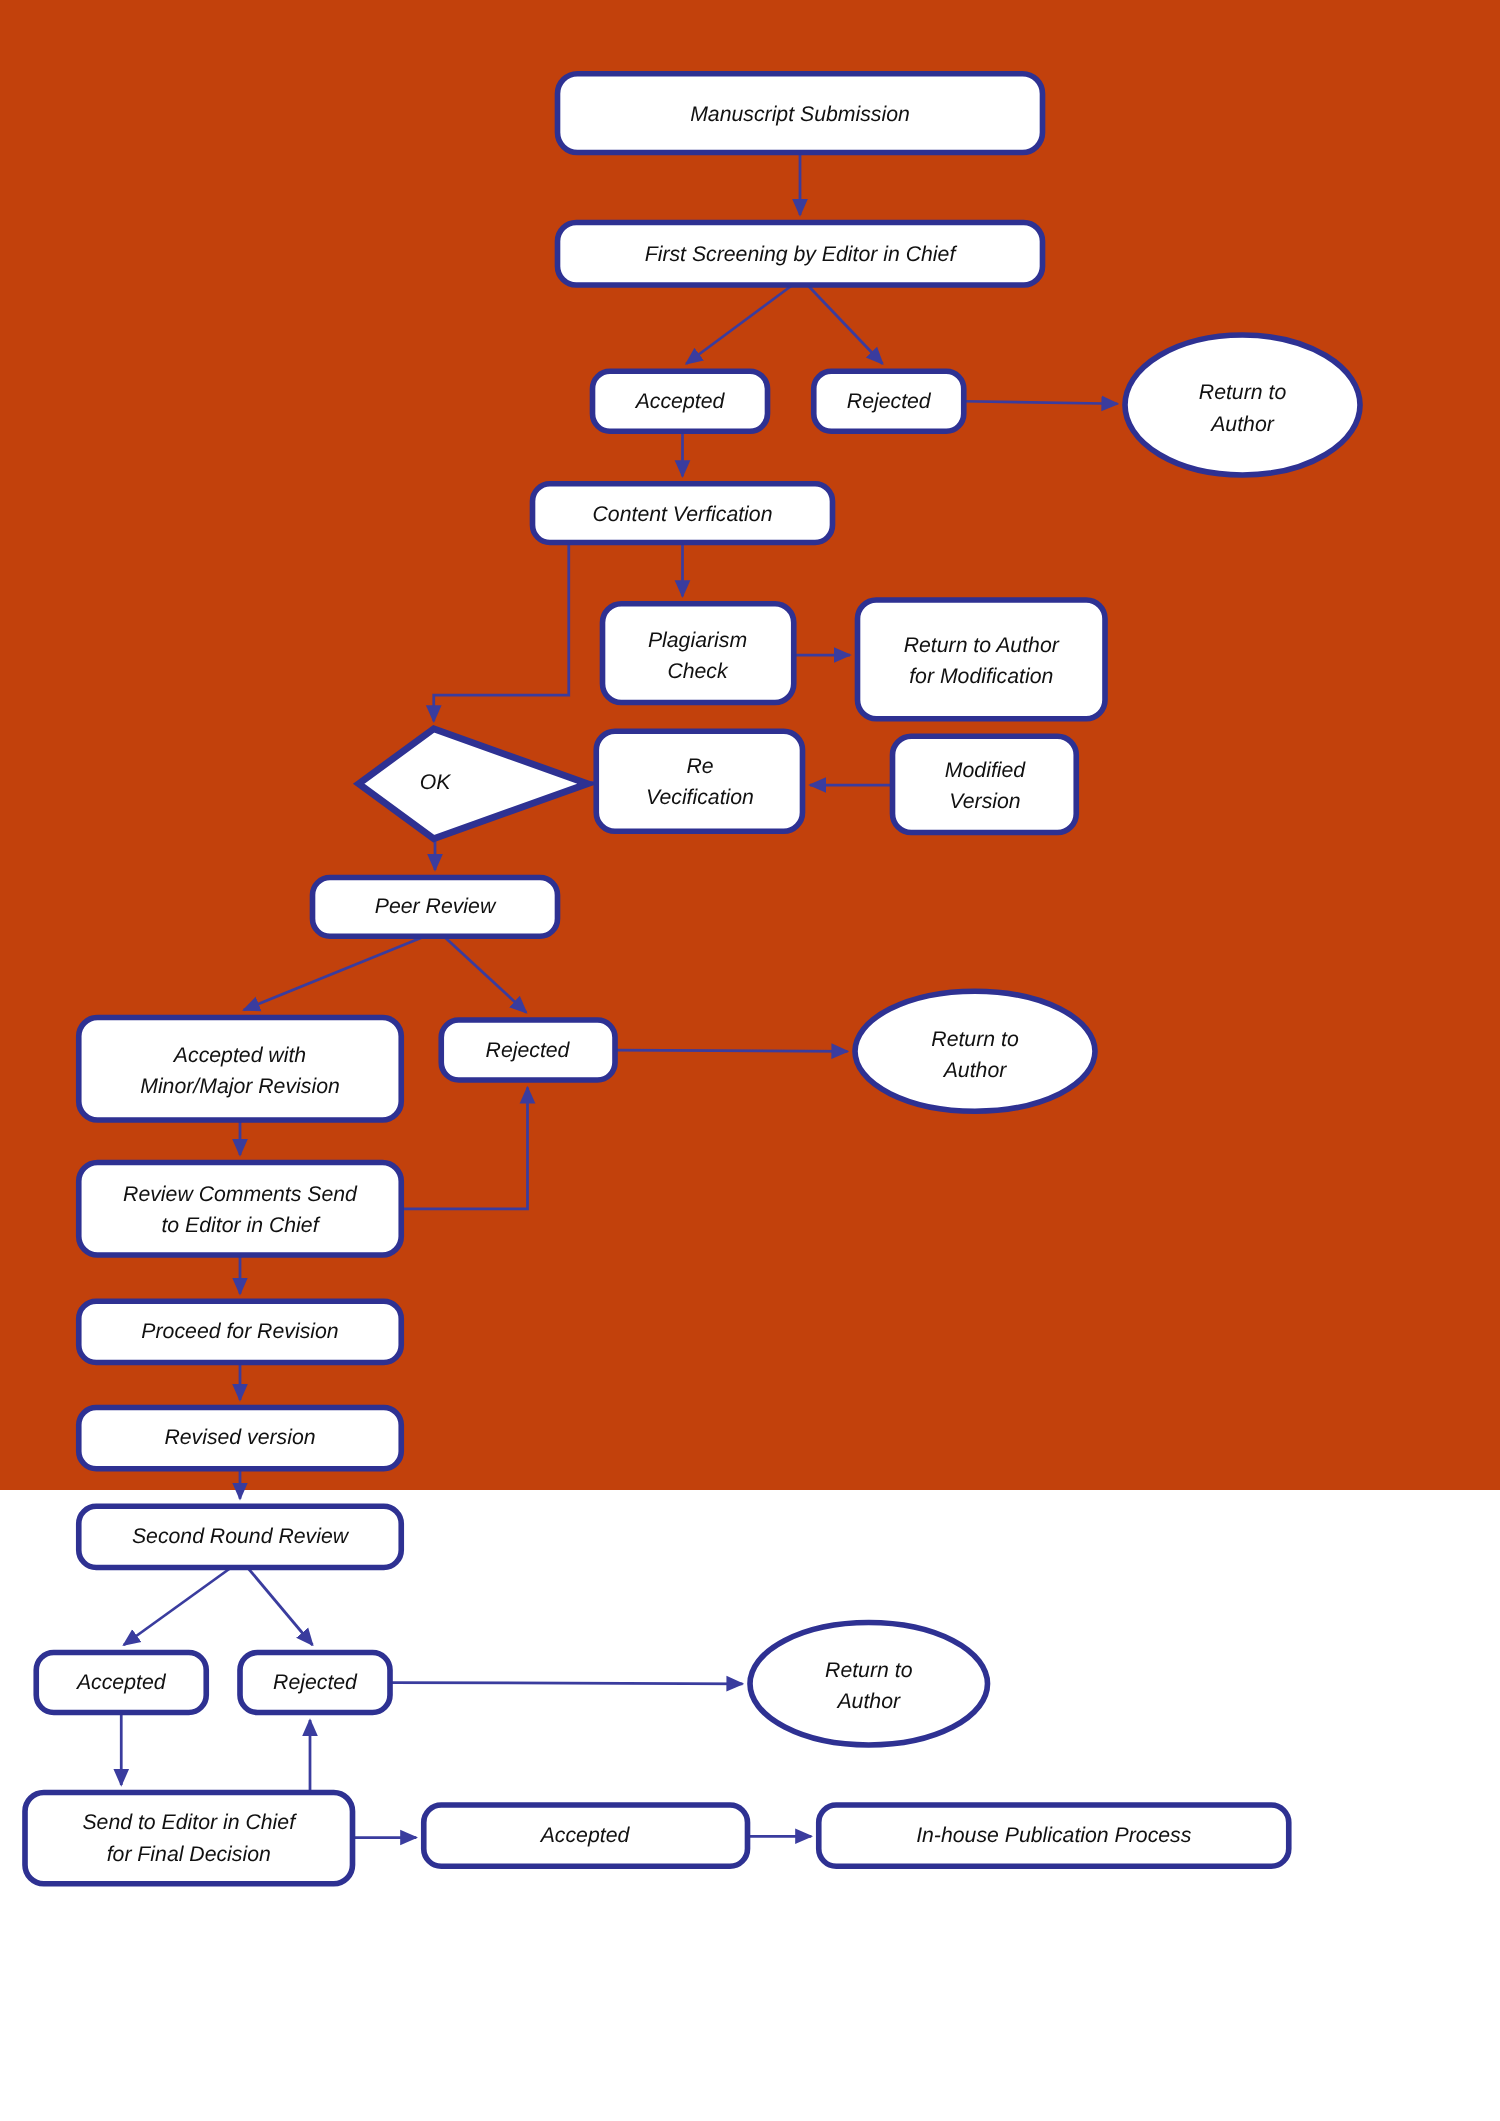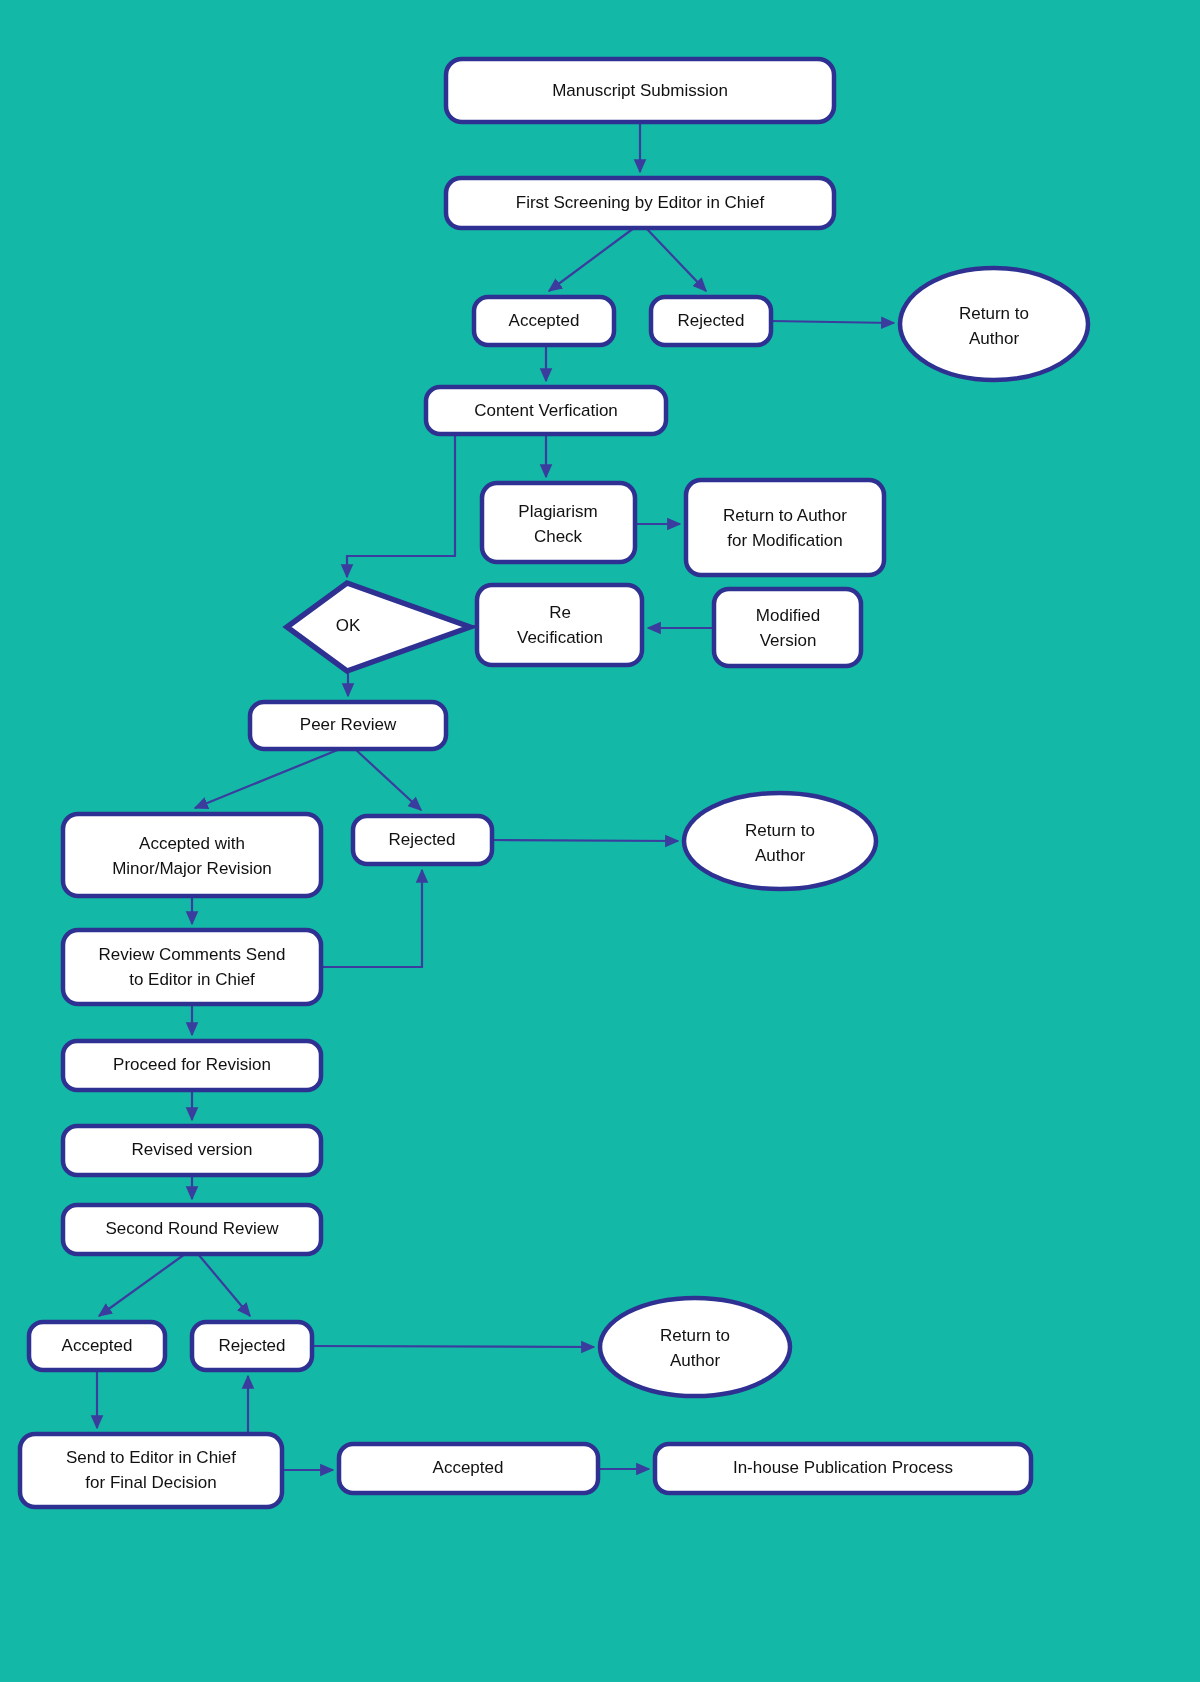--- a/index.html
+++ b/index.html
@@ -9,22 +9,23 @@
   }
   body {
     width: 1200px;
     height: 1697px;
     font-family: "Liberation Sans", sans-serif;
     overflow: hidden;
   }
   #flow-root {
     position: relative;
     width: 1200px;
-    height: 1682px;
-    background: #14b8a6;
+    height: 1192px;
+    background: #c2410c;
+    font-style: italic;
   }
   svg#flow-svg {
     position: absolute;
     top: 0;
     left: 0;
     width: 1200px;
     height: 1697px;
   }
   .node-shape {
     fill: #ffffff;

